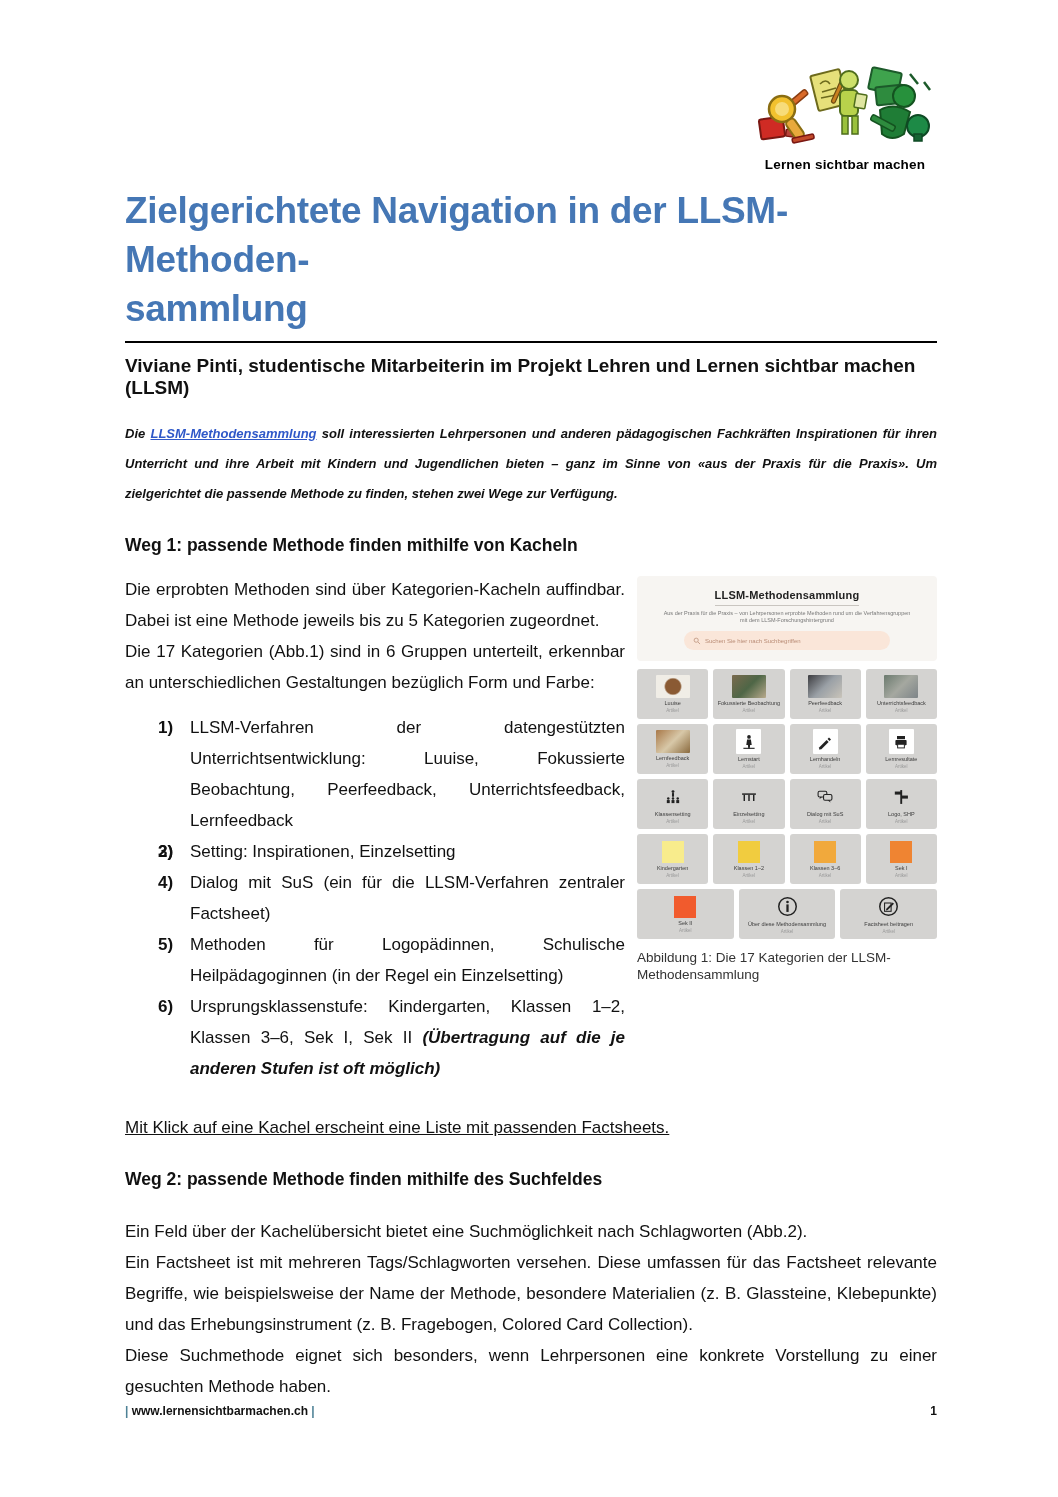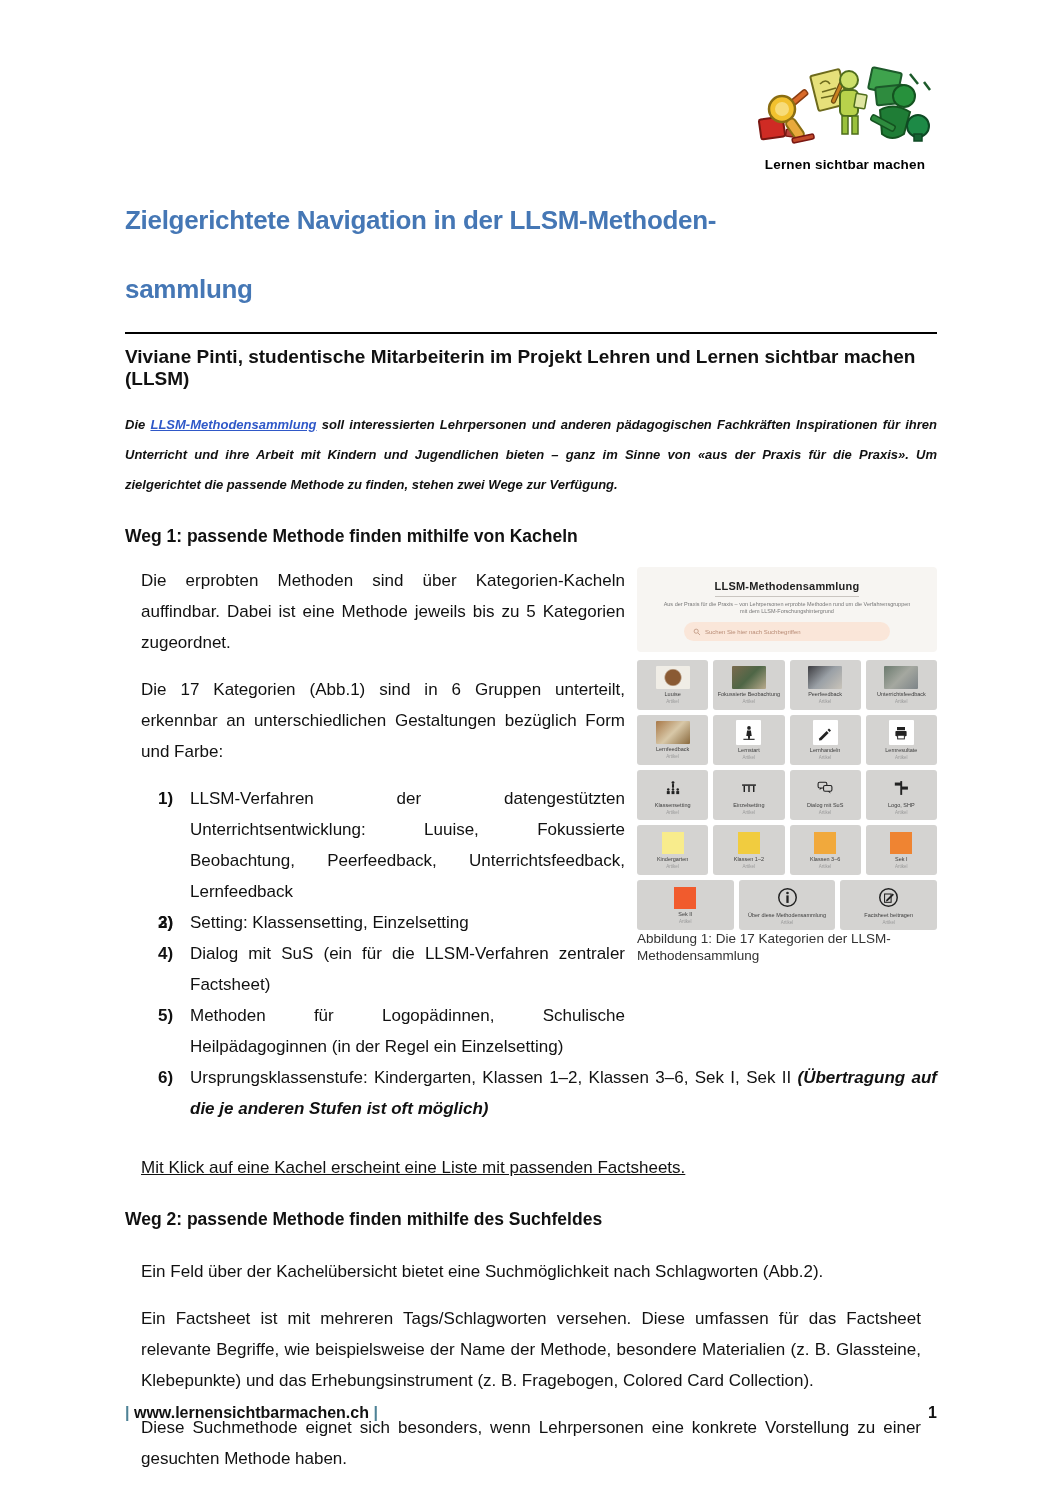--- a/index.html
+++ b/index.html
@@ -7,30 +7,30 @@
     width:1058px;height:1497px;background:#ffffff;position:relative;
     font-family:"Liberation Sans",sans-serif;color:#111;overflow:hidden;
   }
   .content{position:absolute;left:125px;top:0;width:812px;}
 
   
   .logo{position:absolute;top:60px;right:120px;width:186px;text-align:center;}
   .logo-caption{font-weight:bold;font-size:13.5px;margin-top:1px;color:#000;letter-spacing:.2px;}
 
   
-  .title{margin:186px 0 0;font-size:26px;line-height:69px;font-weight:bold;color:#4577b5;letter-spacing:-.3px;}
+  .title{margin:186px 0 0;font-size:37px;line-height:49px;font-weight:bold;color:#4577b5;letter-spacing:-.3px;}
   .title-rule{border:none;border-top:2.5px solid #000;margin:8px 0 0;}
 
   .byline{margin:12px 0 0;font-weight:bold;font-size:19px;}
   .intro{margin:20px 0 0;font-style:italic;font-weight:bold;font-size:13px;line-height:30px;text-align:justify;}
   .link{color:#2f58c8;text-decoration:underline;cursor:pointer;}
 
   h2{font-size:17.5px;margin:26px 0 0;font-weight:bold;}
   .weg1-body{margin-top:18px;}
-  .para{margin:16px;font-size:17px;line-height:31px;text-align:justify;}
+  .para{margin:0;font-size:17px;line-height:31px;text-align:justify;}
   .after-para{margin-top:28px;text-decoration:underline;}
   .mt{margin-top:26px;}
 
   
   .kat-list{margin:14px 0 0;padding:0;list-style:none;font-size:17px;line-height:31px;}
   .kat-list li{position:relative;padding-left:65px;text-align:justify;}
   .kat-num{position:absolute;left:33px;font-weight:bold;}
   .kat-list em{font-weight:bold;}
 
   
@@ -48,24 +48,24 @@
   .tile{flex:1;background:#d4d3d1;border-radius:3px;height:50px;display:flex;flex-direction:column;align-items:center;justify-content:center;gap:2px;overflow:hidden;}
   .tile-label{font-size:5.5px;color:#3c3c3c;text-align:center;line-height:6px;}
   .tile-sub{font-size:4.5px;color:#9a9a9a;}
   .photo{width:34px;height:23px;border-radius:1px;}
   .icon-card{background:#fff;width:25px;height:25px;display:flex;align-items:center;justify-content:center;border-radius:1px;}
   .icon-card svg,.icon-bare svg{width:16px;height:16px;}
   .icon-bare{display:flex;align-items:center;justify-content:center;height:25px;}
   .icon-bare.big svg{width:21px;height:21px;}
   .swatch{width:22px;height:22px;}
 
-  figcaption{font-size:13.5px;line-height:17px;color:#333;margin-top:0;}
-
-  
-  .footer{position:absolute;left:125px;right:121px;top:1404px;display:flex;justify-content:space-between;align-items:center;font-size:16px;font-weight:bold;}
+  figcaption{font-size:13.5px;line-height:17px;color:#333;margin-top:10px;}
+
+  
+  .footer{position:absolute;left:125px;right:121px;top:1404px;display:flex;justify-content:space-between;align-items:center;font-size:12px;font-weight:bold;}
   .pipe{color:#4e8296;}
 </style>
 </head>
 <body>
 
 <div class="logo">
   <svg width="186" height="92" viewBox="0 0 186 92">
     <g>
       <rect x="8" y="58" width="24" height="20" rx="2" fill="#cf2b24" stroke="#7a1712" stroke-width="2" transform="rotate(-8 20 68)"></rect>
       <rect x="34" y="70" width="14" height="7" rx="1" fill="#b8443c" stroke="#7a1712" stroke-width="1.5" transform="rotate(8 41 73)"></rect>
@@ -291,21 +291,21 @@
       </div>
       <figcaption>Abbildung 1: Die 17 Kategorien der LLSM-Methodensammlung</figcaption>
     </figure>
 
     <p class="para">Die erprobten Methoden sind über Kategorien-Kacheln auffindbar. Dabei ist eine Methode jeweils bis zu 5 Kategorien zugeordnet.</p>
     <p class="para">Die 17 Kategorien (Abb.1) sind in 6 Gruppen unterteilt, erkennbar an unterschiedlichen Gestaltungen bezüglich Form und Farbe:</p>
 
     <ol class="kat-list" id="kat-list">
         <li><span class="kat-num">1)</span><span>LLSM-Verfahren der datengestützten Unterrichtsentwicklung: Luuise, Fokussierte Beobachtung, Peerfeedback, Unterrichtsfeedback, Lernfeedback</span></li>
         <li><span class="kat-num">2)</span></li>
-        <li><span class="kat-num">3)</span><span>Setting: Klassensetting, Einzelsetting</span></li>
+        <li><span class="kat-num">3)</span><span>Setting: Inspirationen, Einzelsetting</span></li>
         <li><span class="kat-num">4)</span><span>Dialog mit SuS (ein für die LLSM-Verfahren zentraler Factsheet)</span></li>
         <li><span class="kat-num">5)</span><span>Methoden für Logopädinnen, Schulische Heilpädagoginnen (in der Regel ein Einzelsetting)</span></li>
         <li><span class="kat-num">6)</span><span>Ursprungsklassenstufe: Kindergarten, Klassen 1–2, Klassen 3–6, Sek I, Sek II </span><em>(Übertragung auf die je anderen Stufen ist oft möglich)</em></li>
       </ol>
   </div>
 
   <p class="para after-para" style="clear:both;">Mit Klick auf eine Kachel erscheint eine Liste mit passenden Factsheets.</p>
 
   <h2 class="mt">Weg 2: passende Methode finden mithilfe des Suchfeldes</h2>
 

